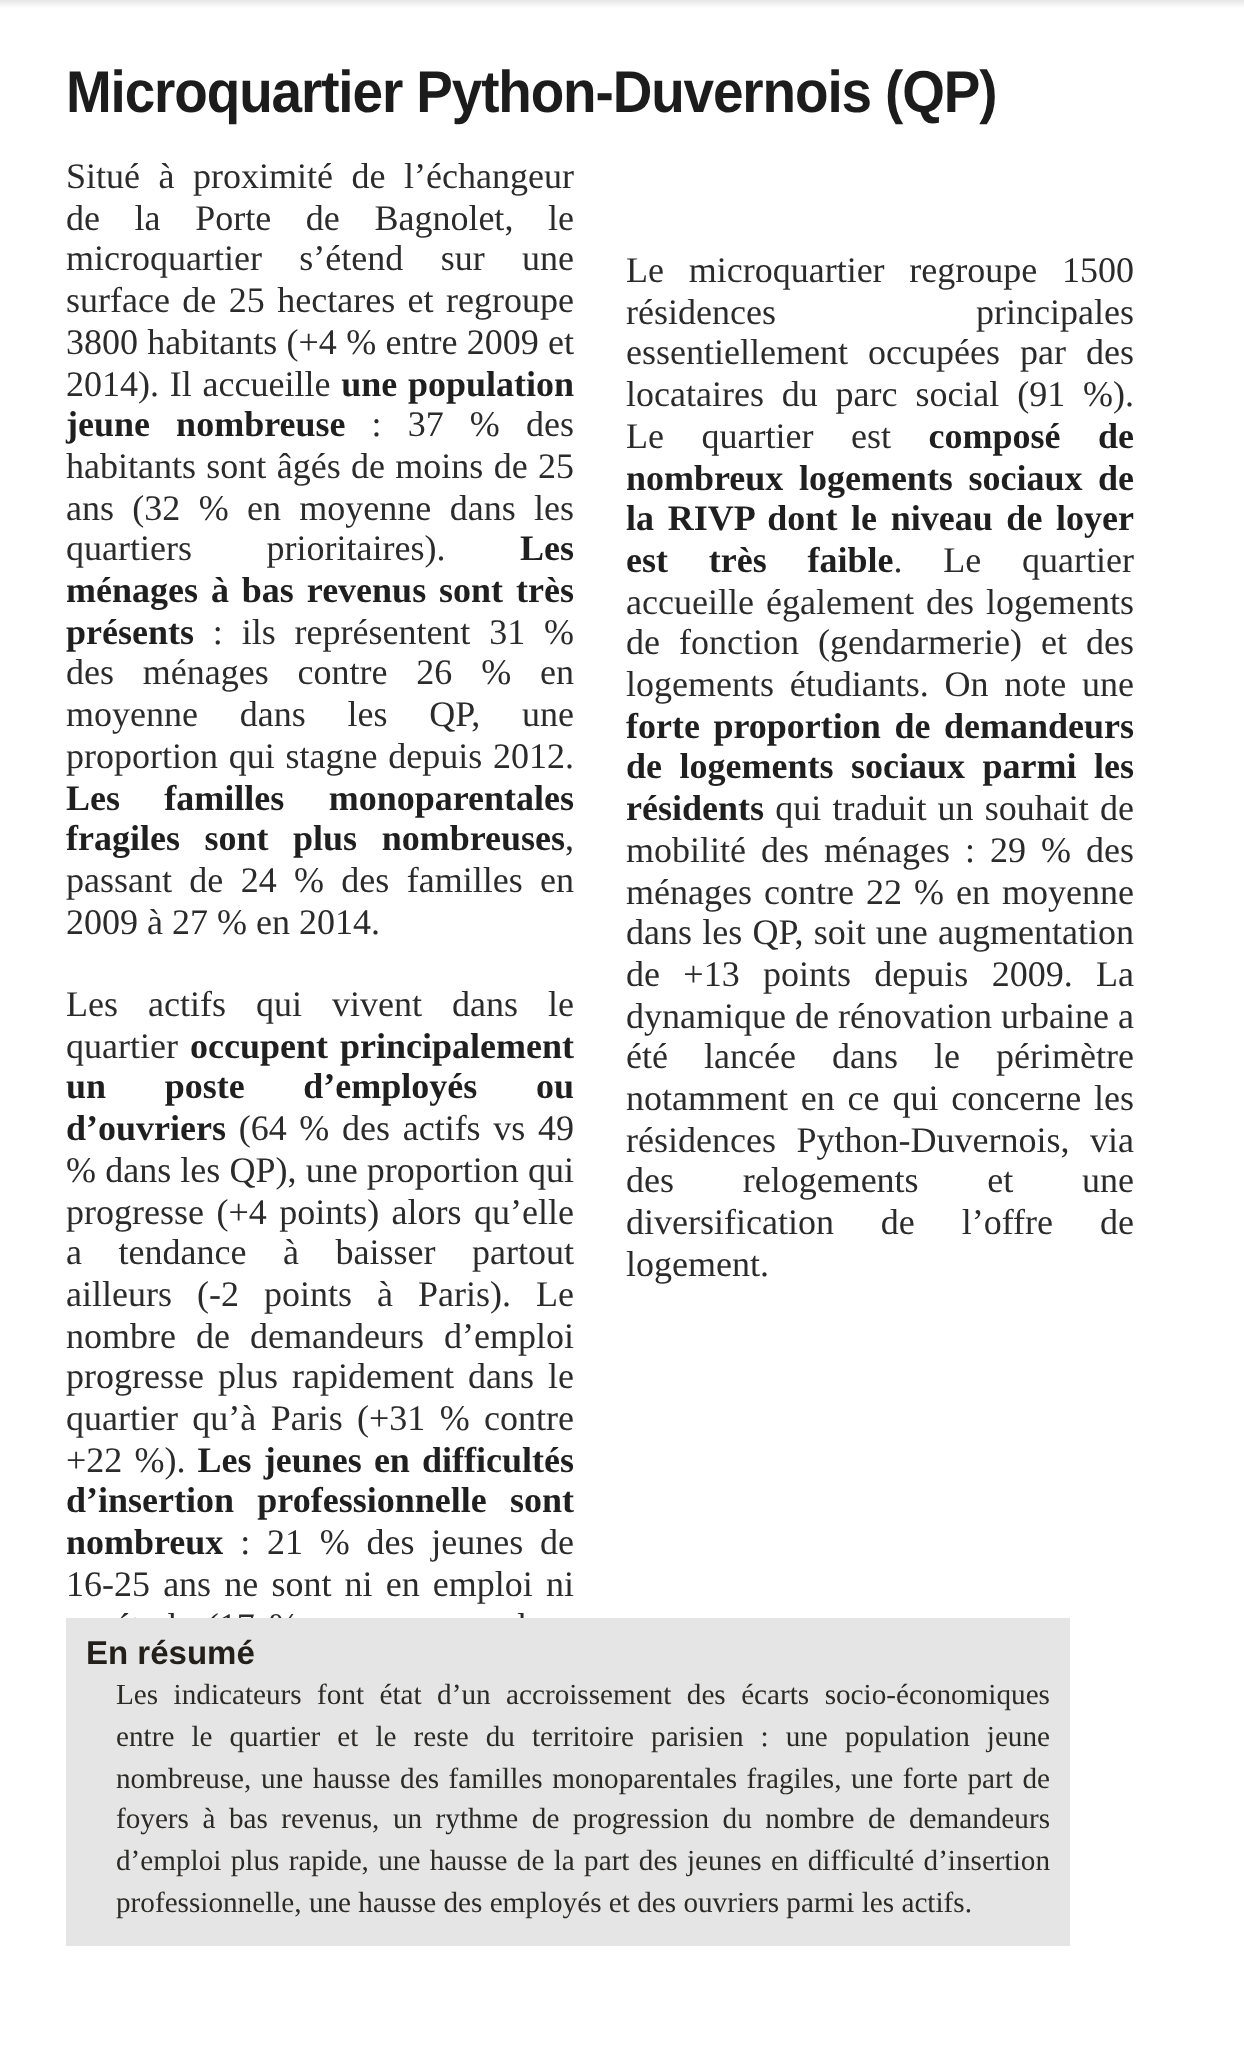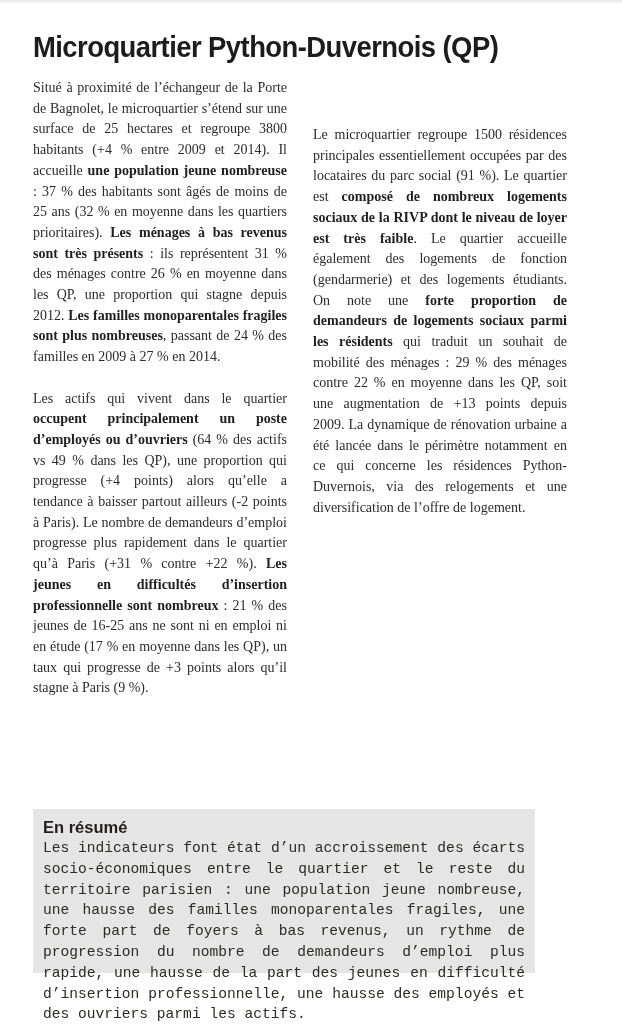--- a/index.html
+++ b/index.html
@@ -13,39 +13,39 @@
       background: linear-gradient(#e6e6e6, #ffffff);
     }
     .title {
       position: absolute; left: 33px; top: 10px; width: 560px;
       font-family: "Liberation Sans", sans-serif; font-weight: 700;
       font-size: 29.5px; letter-spacing: -0.6px; color: #1c1c1c;
       white-space: nowrap; transform: scaleX(0.93); transform-origin: left top;
     }
     .col {
       position: absolute; top: 78px; width: 254px;
-      font-family: "Liberation Serif", serif; font-size: 14px;
+      font-family: "Liberation Serif", serif; font-size: 18px;
       line-height: 20.7px; color: #2b2b2b; text-align: justify;
       hyphens: manual;
     }
     .col.left { left: 33px; }
     .col.right { left: 313px; margin-top: 47px; }
     .col p { margin: 0 0 20.7px 0; }
     .col b { font-weight: 700; color: #1f1f1f; }
     .summary {
       position: absolute; left: 33px; top: 809px; width: 502px; height: 164px;
       background: #e5e5e5; box-sizing: border-box; padding: 8px 10px 0 10px;
     }
     .summary-title {
       font-family: "Liberation Sans", sans-serif; font-weight: 700;
       font-size: 16.5px; color: #231f1a; line-height: 20px; margin-bottom: 1px;
     }
     .summary-text {
-      font-family: Liberation Mono, monospace; font-size: 14.6px;
-      line-height: 20.8px; color: #2b2a26; text-align: justify;
+      font-family: Liberation Serif, serif; font-size: 14.6px;
+      line-height: 20.8px; color: #2b2a26; text-align: justify; margin-left: 15px;
     }
   </style>
 </head>
 <body>
 
 <div class="topshade"></div>
 
 <h1 class="title">Microquartier Python-Duvernois (QP)</h1>
 
 <div class="col left">

